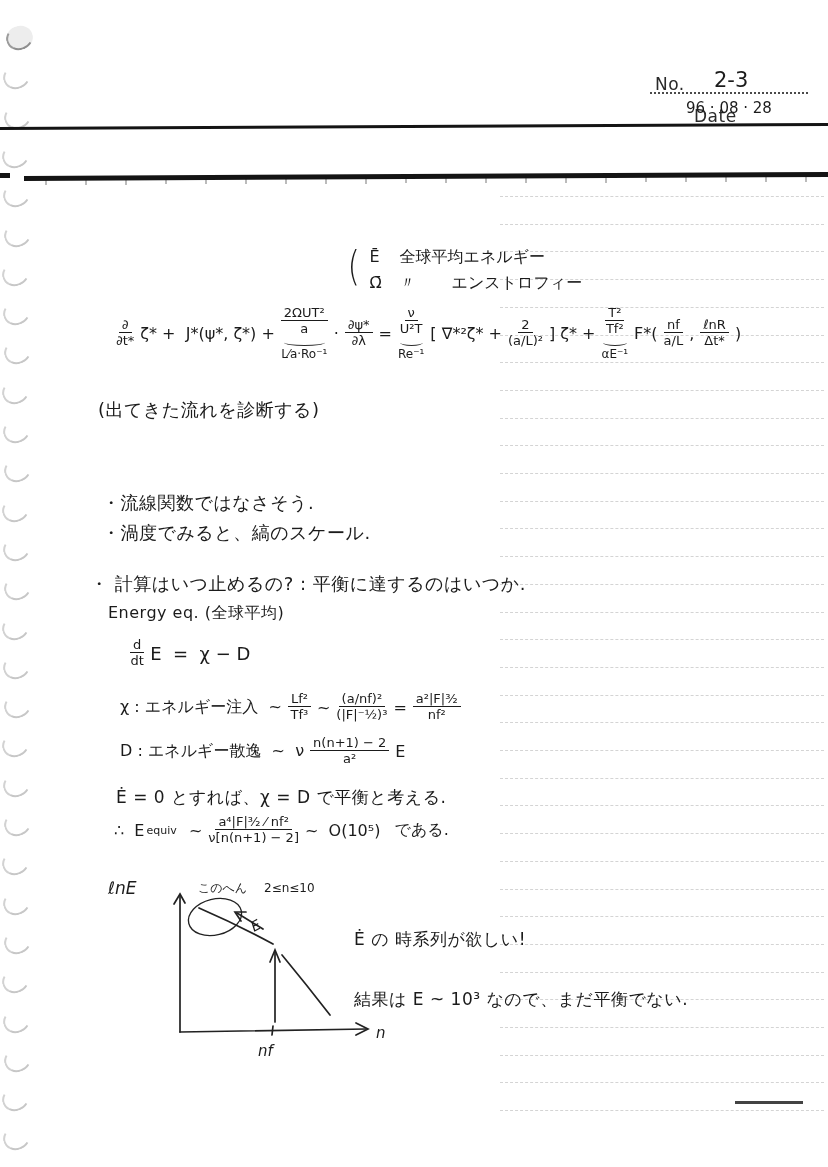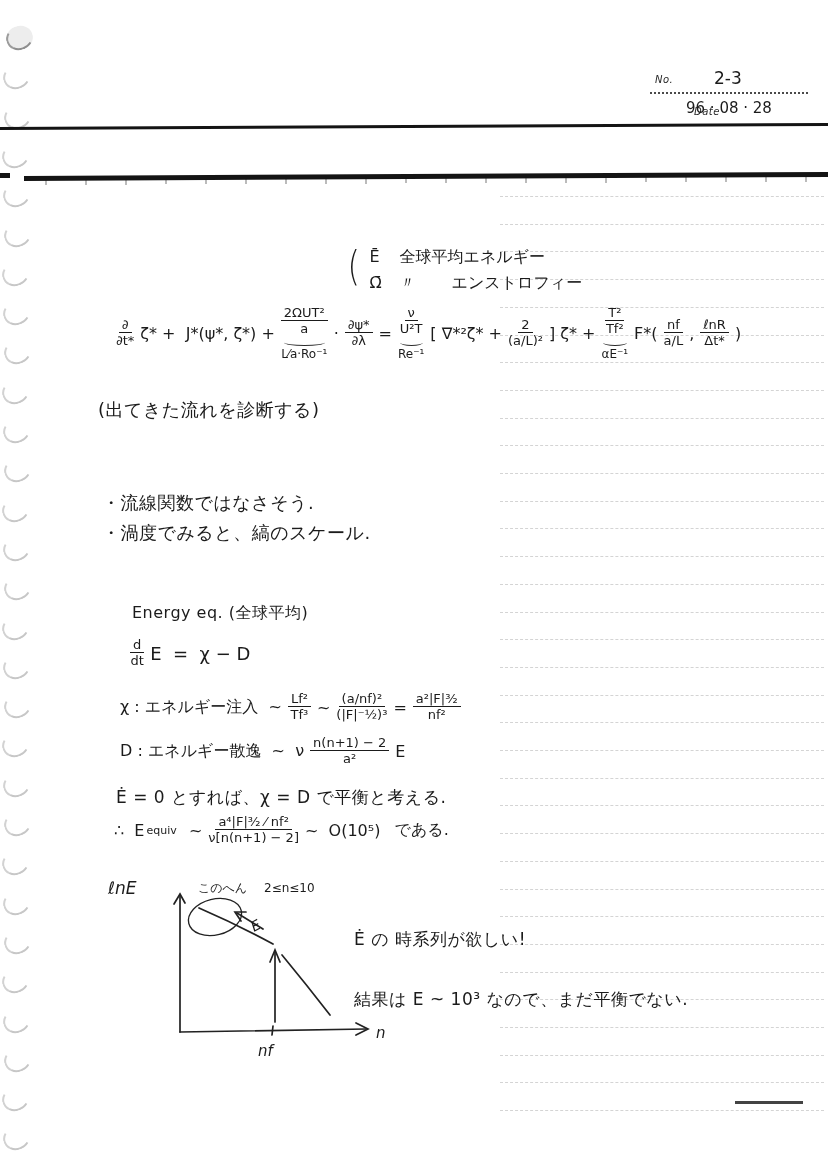--- a/index.html
+++ b/index.html
@@ -1,22 +1,22 @@
 <!DOCTYPE html>
 <html><head>
 <meta charset="utf-8">
 <style>
   html,body{margin:0;padding:0;background:#9a9a9a;}
   .page{position:relative;width:828px;height:1167px;background:#ffffff;overflow:hidden;
         font-family:"DejaVu Sans",sans-serif;color:#1b1b1b;}
   .hw{position:absolute;white-space:nowrap;letter-spacing:0.5px;}
   .sz18{font-size:18px;} .sz17{font-size:17px;} .sz16{font-size:16px;}
   
-  .hdr-label{position:absolute;font-size:10px;color:#2a2a2a;letter-spacing:0.5px;font-style:italic;}
-  .hdr-value{position:absolute;font-size:17px;}
+  .hdr-label{position:absolute;font-size:17px;color:#2a2a2a;letter-spacing:0.5px;}
+  .hdr-value{position:absolute;font-size:21px;}
   .dotline{position:absolute;border-bottom:2px dotted #4a4a4a;height:0;}
   .rule-strong{position:absolute;background:#141414;}
   
   .crescent{position:absolute;width:23px;height:20px;border:2.5px solid transparent;
             border-bottom-color:#c7c7c7;border-left-color:#d2d2d2;border-radius:50%;
             transform:rotate(-18deg);}
   .crescent.dark{border-bottom-color:#8f8f8f;border-left-color:#9c9c9c;background:#ededed;}
   
   .rule{position:absolute;border-top:1px dashed #b2b2b2;height:0;opacity:0.55;}
   .tick{position:absolute;width:1.5px;height:5px;background:#555;opacity:0.4;}
@@ -218,21 +218,22 @@
         </span>
       </span>
       <span class="tx">)</span>
     </div>
 
   <div class="hw sz18" style="left:98px;top:398px;">(出てきた流れを診断する)</div>
 
   <div class="hw sz18" style="left:102px;top:491px;">・流線関数ではなさそう.</div>
   <div class="hw sz18" style="left:102px;top:521px;">・渦度でみると、縞のスケール.</div>
 
-  <div class="hw sz16" style="left:132px;top:603px;">Energy eq. (全球平均)</div>
+  <div class="hw sz18" style="left:90px;top:572px;">・ 計算はいつ止めるの? : 平衡に達するのはいつか.</div>
+  <div class="hw sz16" style="left:108px;top:603px;">Energy eq. (全球平均)</div>
 
   <div class="eq" style="left:126px;top:638px;font-size:18px;">
       <span class="fr">
         <span class="frac">
           <span class="num">d</span>
           <span class="den">dt</span>
         </span>
       </span>
       <span class="tx">E  =  χ − D</span>
     </div>

